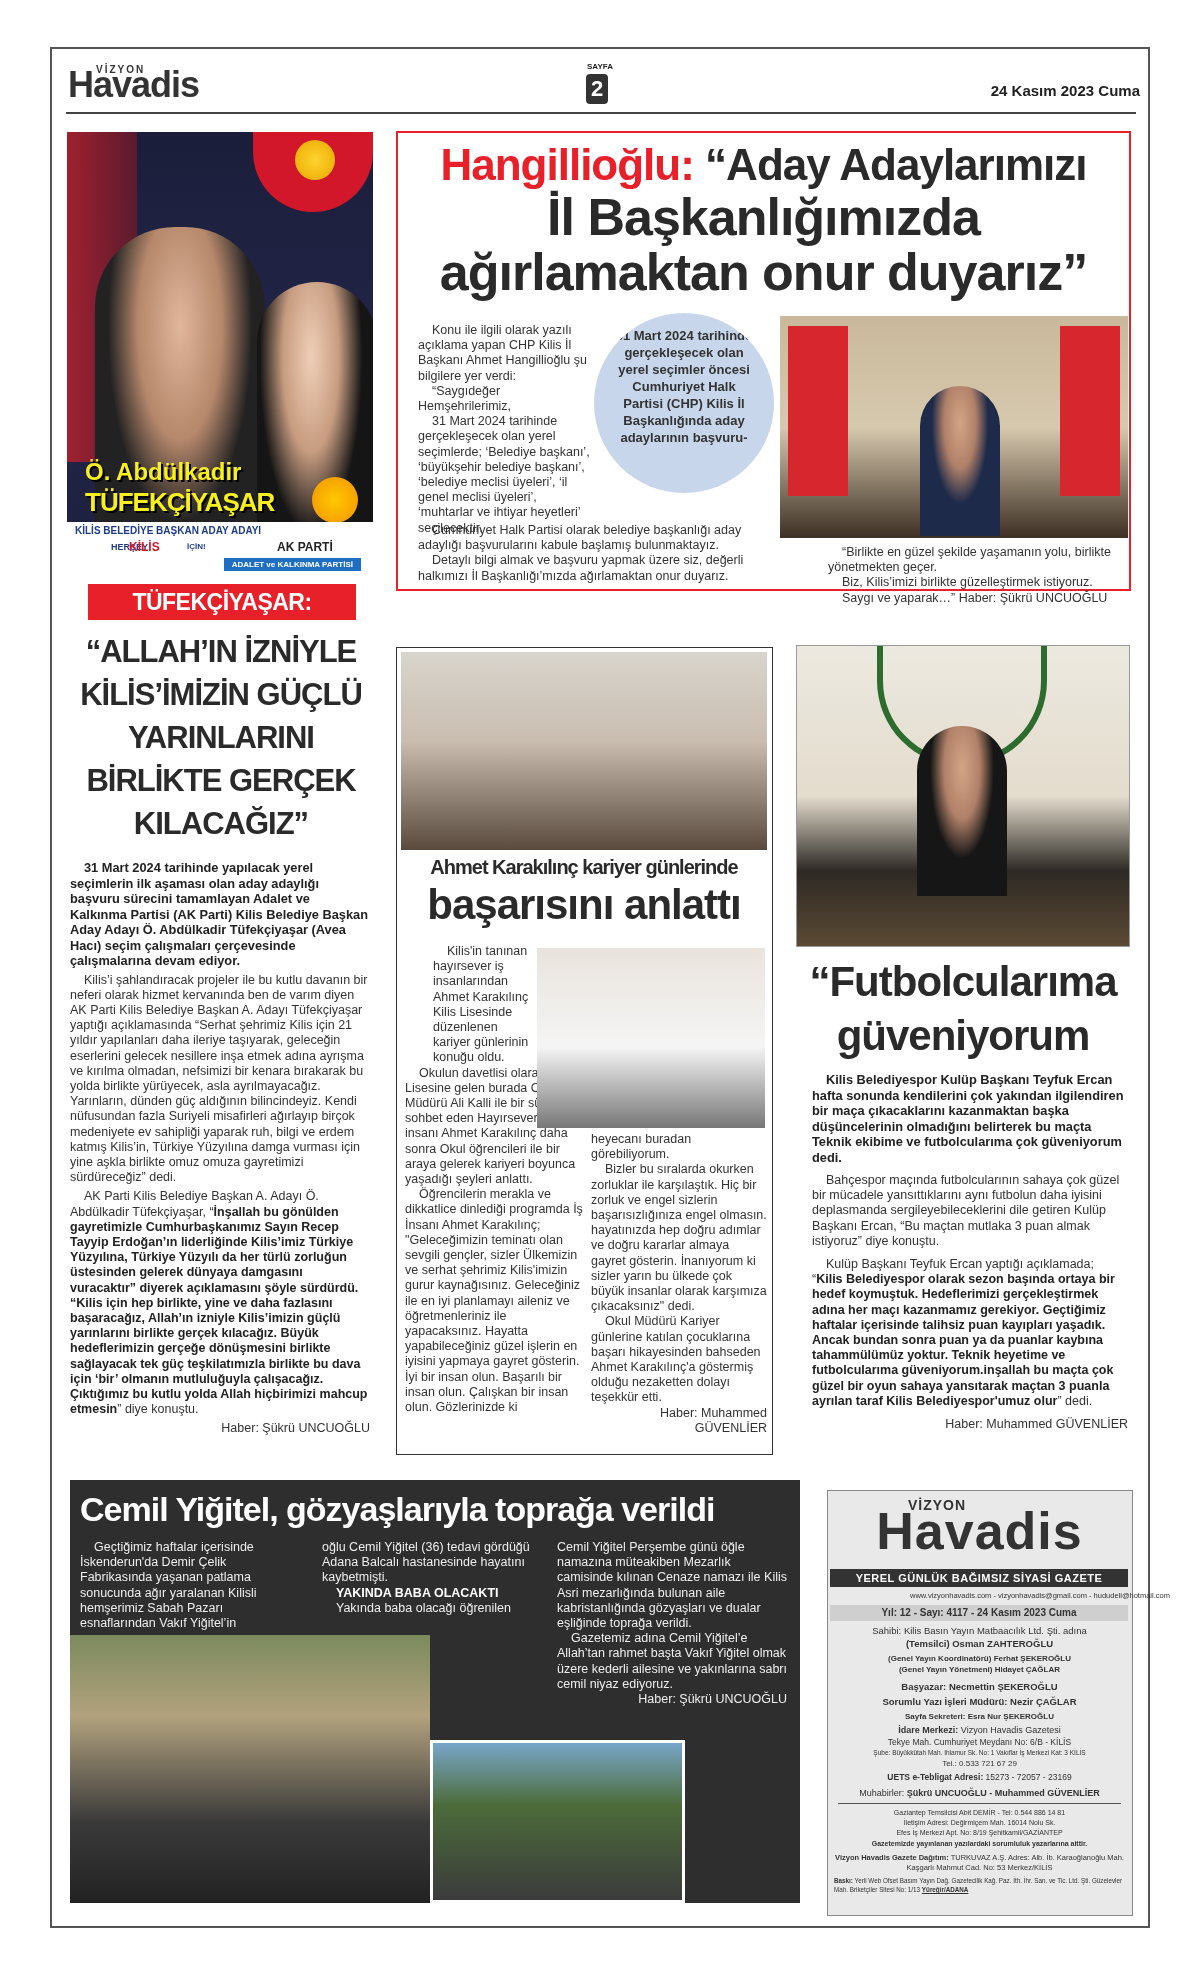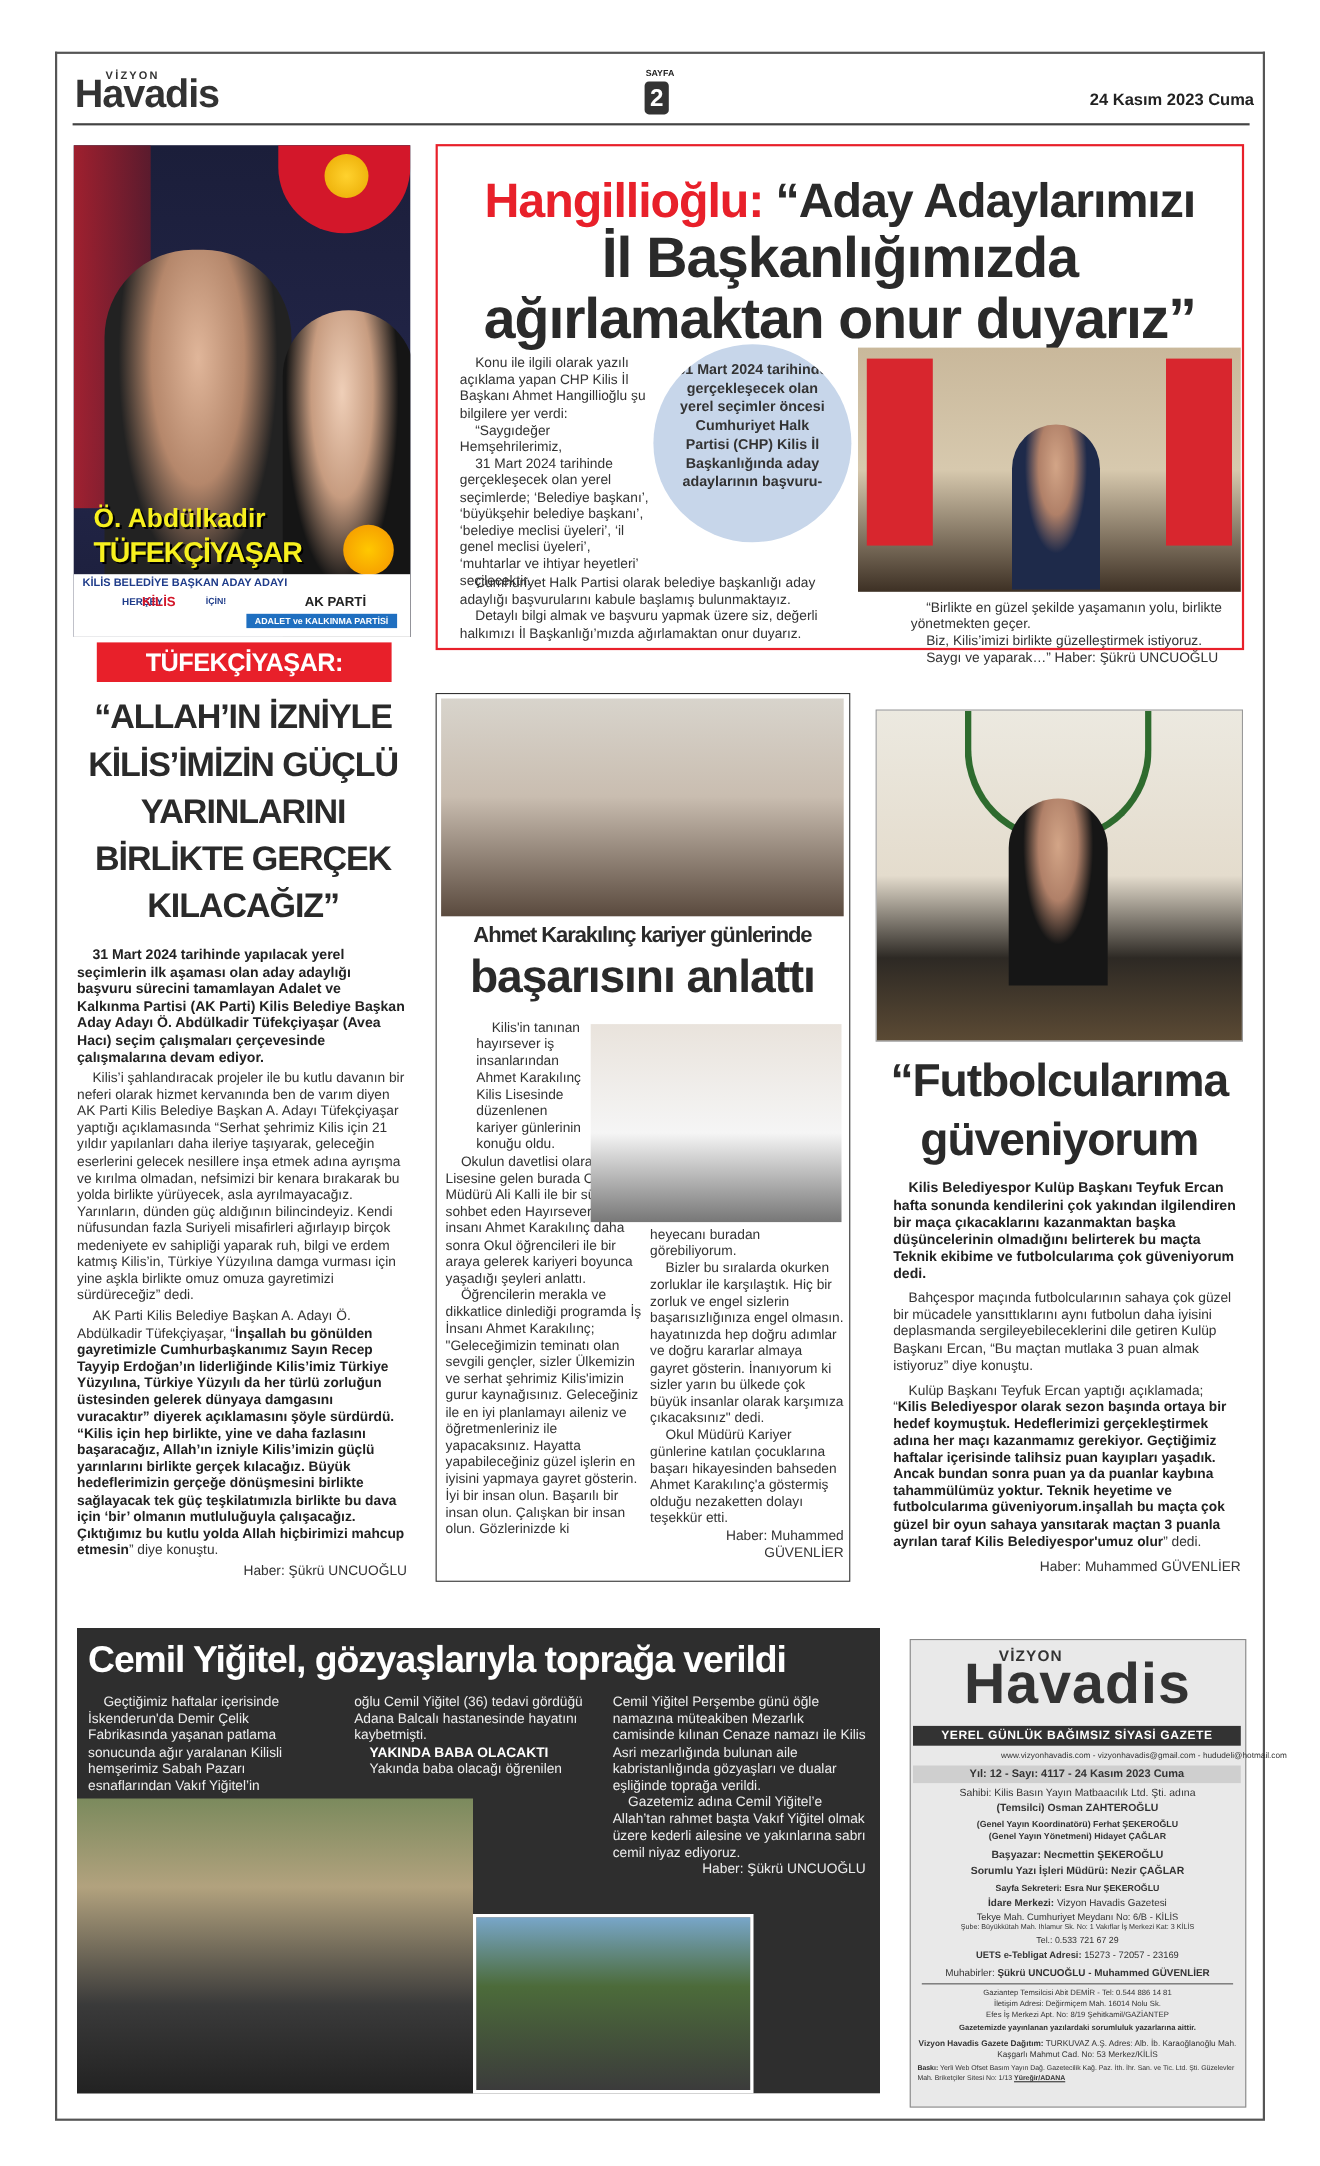--- a/index.html
+++ b/index.html
@@ -57,21 +57,21 @@
 <div class="abs" style="left:88px;top:584px;width:268px;height:36px;background:#e8202a;color:#fff;text-align:center;font-size:23px;font-weight:bold;line-height:36px;letter-spacing:-0.5px;">TÜFEKÇİYAŞAR:</div>
 <div class="abs hd" style="left:68px;top:630px;width:306px;text-align:center;font-size:31px;line-height:43px;color:#2a2a2a;">“ALLAH’IN İZNİYLE KİLİS’İMİZİN GÜÇLÜ YARINLARINI BİRLİKTE GERÇEK KILACAĞIZ”</div>
 <div class="abs txt" style="left:70px;top:860px;width:300px;">
   <p class="bold" style="font-size:12.8px;line-height:15.5px;">31 Mart 2024 tarihinde yapılacak yerel seçimlerin ilk aşaması olan aday adaylığı başvuru sürecini tamamlayan Adalet ve Kalkınma Partisi (AK Parti) Kilis Belediye Başkan Aday Adayı Ö. Abdülkadir Tüfekçiyaşar (Avea Hacı) seçim çalışmaları çerçevesinde çalışmalarına devam ediyor.</p>
   <p style="margin-top:4px;">Kilis’i şahlandıracak projeler ile bu kutlu davanın bir neferi olarak hizmet kervanında ben de varım diyen AK Parti Kilis Belediye Başkan A. Adayı Tüfekçiyaşar yaptığı açıklamasında “Serhat şehrimiz Kilis için 21 yıldır yapılanları daha ileriye taşıyarak, geleceğin eserlerini gelecek nesillere inşa etmek adına ayrışma ve kırılma olmadan, nefsimizi bir kenara bırakarak bu yolda birlikte yürüyecek, asla ayrılmayacağız. Yarınların, dünden güç aldığının bilincindeyiz. Kendi nüfusundan fazla Suriyeli misafirleri ağırlayıp birçok medeniyete ev sahipliği yaparak ruh, bilgi ve erdem katmış Kilis’in, Türkiye Yüzyılına damga vurması için yine aşkla birlikte omuz omuza gayretimizi sürdüreceğiz” dedi.</p>
   <p style="margin-top:4px;"><span>AK Parti Kilis Belediye Başkan A. Adayı Ö. Abdülkadir Tüfekçiyaşar, “</span><span class="bold">İnşallah bu gönülden gayretimizle Cumhurbaşkanımız Sayın Recep Tayyip Erdoğan’ın liderliğinde Kilis’imiz Türkiye Yüzyılına, Türkiye Yüzyılı da her türlü zorluğun üstesinden gelerek dünyaya damgasını vuracaktır” diyerek açıklamasını şöyle sürdürdü. “Kilis için hep birlikte, yine ve daha fazlasını başaracağız, Allah’ın izniyle Kilis’imizin güçlü yarınlarını birlikte gerçek kılacağız. Büyük hedeflerimizin gerçeğe dönüşmesini birlikte sağlayacak tek güç teşkilatımızla birlikte bu dava için ‘bir’ olmanın mutluluğuyla çalışacağız. Çıktığımız bu kutlu yolda Allah hiçbirimizi mahcup etmesin</span><span>” diye konuştu.</span></p>
   <div style="text-align:right;margin-top:4px;">Haber: Şükrü UNCUOĞLU</div>
 </div>
 
 <div class="abs" style="left:396px;top:131px;width:735px;height:460px;border:2px solid #e8202a;">
-  <div class="abs hd" style="left:0;top:6px;width:731px;text-align:center;font-size:44px;line-height:52px;color:#2a2a2a;margin-top:18px;">
+  <div class="abs hd" style="left:0;top:6px;width:731px;text-align:center;font-size:44px;line-height:52px;color:#2a2a2a;">
     <span style="color:#e8202a;">Hangillioğlu:</span>
     <span>“Aday Adaylarımızı</span><br>
     <span style="font-size:52px;">İl Başkanlığımızda</span><br>
     <span style="font-size:52px;">ağırlamaktan onur duyarız”</span>
   </div>
   <div class="abs txt" style="left:20px;top:190px;width:175px;">
     <p>Konu ile ilgili olarak yazılı açıklama yapan CHP Kilis İl Başkanı Ahmet Hangillioğlu şu bilgilere yer verdi:</p>
     <p>“Saygıdeğer Hemşehrilerimiz,</p>
     <p>31 Mart 2024 tarihinde gerçekleşecek olan yerel seçimlerde; ‘Belediye başkanı’, ‘büyükşehir belediye başkanı’, ‘belediye meclisi üyeleri’, ‘il genel meclisi üyeleri’, ‘muhtarlar ve ihtiyar heyetleri’ seçilecektir.</p>
   </div>
@@ -85,21 +85,21 @@
     <div class="abs" style="right:8px;top:10px;width:60px;height:170px;background:#d8262e;"></div>
     <div class="abs" style="left:140px;top:70px;width:80px;height:150px;border-radius:40px 40px 0 0;background:radial-gradient(ellipse at 50% 25%,#d3a587 0%,#b08068 28%,#1e2a4a 50%);"></div>
   </div>
   <div class="abs txt" style="left:382px;top:412px;width:348px;margin-left:48px;">
     <p>“Birlikte en güzel şekilde yaşamanın yolu, birlikte yönetmekten geçer.</p>
     <p>Biz, Kilis’imizi birlikte güzelleştirmek istiyoruz.</p>
     <p><span>Saygı ve yaparak…”</span> <span>Haber: Şükrü UNCUOĞLU</span></p>
   </div>
 </div>
 
-<div class="abs" style="left:396px;top:630px;width:377px;height:808px;border:1.5px solid #333;">
+<div class="abs" style="left:396px;top:647px;width:377px;height:808px;border:1.5px solid #333;">
   <div class="abs photo" style="left:4px;top:4px;width:366px;height:198px;background:linear-gradient(180deg,#d8d4cc 0%,#c9bdb0 45%,#5a4a3e 100%);"></div>
   <div class="abs hd" style="left:0;top:208px;width:374px;text-align:center;font-size:20px;color:#2a2a2a;">Ahmet Karakılınç kariyer günlerinde</div>
   <div class="abs hd" style="left:0;top:233px;width:374px;text-align:center;font-size:42px;color:#2a2a2a;">başarısını anlattı</div>
   <div class="abs txt" style="left:8px;top:296px;width:178px;">
     <p style="padding-right:48px;margin-left:28px;">Kilis'in tanınan hayırsever iş insanlarından Ahmet Karakılınç Kilis Lisesinde düzenlenen kariyer günlerinin konuğu oldu.</p>
     <p>Okulun davetlisi olarak Kilis Lisesine gelen burada Okul Müdürü Ali Kalli ile bir süre sohbet eden Hayırsever iş insanı Ahmet Karakılınç daha sonra Okul öğrencileri ile bir araya gelerek kariyeri boyunca yaşadığı şeyleri anlattı.</p>
     <p>Öğrencilerin merakla ve dikkatlice dinlediği programda İş İnsanı Ahmet Karakılınç; "Geleceğimizin teminatı olan sevgili gençler, sizler Ülkemizin ve serhat şehrimiz Kilis'imizin gurur kaynağısınız. Geleceğiniz ile en iyi planlamayı aileniz ve öğretmenleriniz ile yapacaksınız. Hayatta yapabileceğiniz güzel işlerin en iyisini yapmaya gayret gösterin. İyi bir insan olun. Başarılı bir insan olun. Çalışkan bir insan olun. Gözlerinizde ki</p>
   </div>
   <div class="abs photo" style="left:140px;top:300px;width:228px;height:180px;background:linear-gradient(180deg,#e9e3dc 0%,#f5f5f5 55%,#777 100%);"></div>
   <div class="abs txt" style="left:194px;top:484px;width:176px;">

